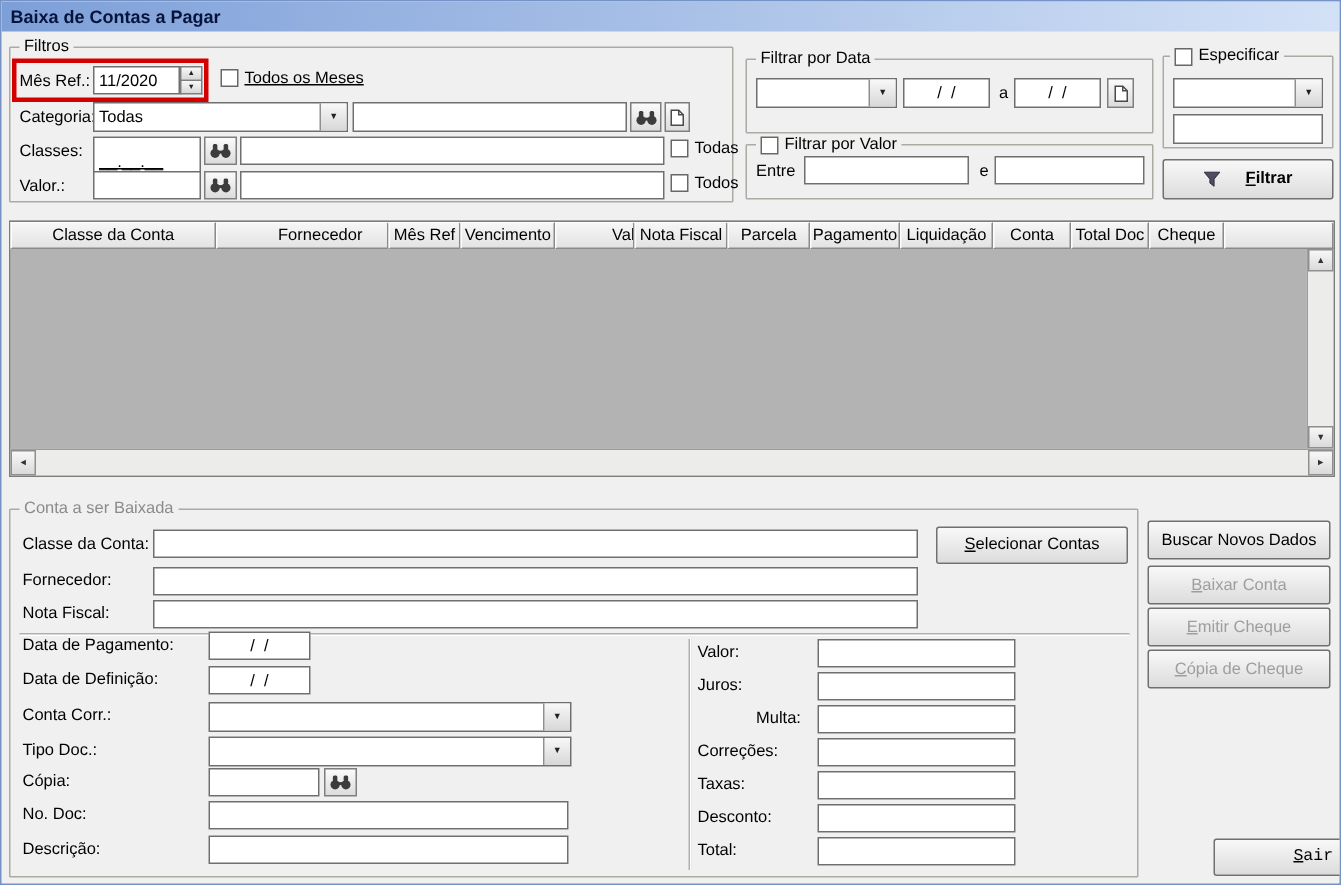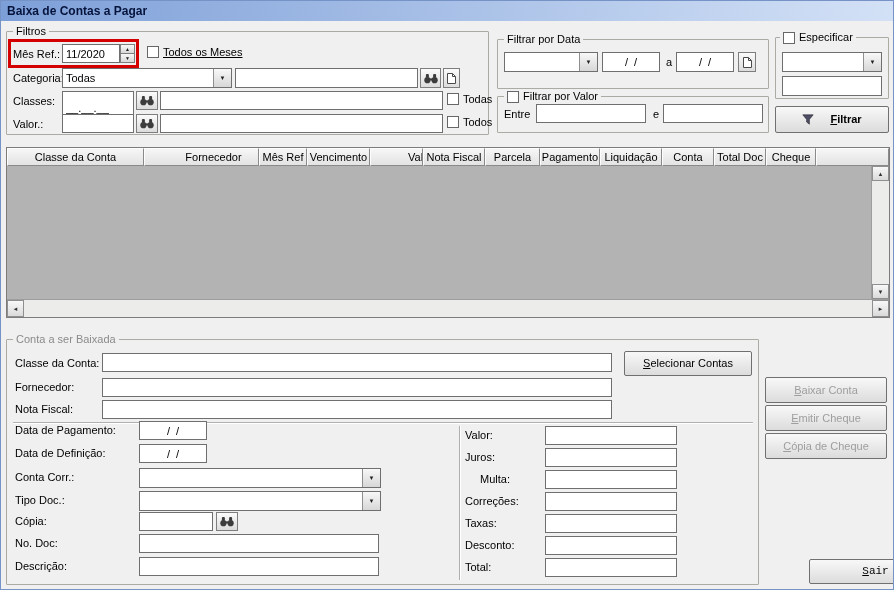--- a/index.html
+++ b/index.html
@@ -106,21 +106,21 @@
         </svg>
     </button>
     <button class="sbtn" style="left:436px;top:36px;width:17px;height:20px;">
       <svg width="11" height="13" viewBox="0 0 11 13">
           <path d="M1.5 1.5h5l3 3v7h-8z" fill="#fff" stroke="#4a4a4a"></path>
           <path d="M6.5 1.5v3h3" fill="none" stroke="#4a4a4a"></path>
         </svg>
     </button>
 
     <span class="lbl" style="left:6px;top:63px;">Classes:</span>
-    <input class="txt" style="left: 55px; top: 59px; width: 72px; height: 33px;" value="__.__.__">
+    <input class="txt" style="left: 55px; top: 59px; width: 72px; height: 33px; text-decoration: underline;" value="__.__.__">
     <button class="sbtn" style="left:129px;top:59px;width:22px;height:19px;">
       <svg width="14" height="11" viewBox="0 0 14 11">
           <circle cx="3.4" cy="7.2" r="3.1" fill="#3c3c3c"></circle>
           <circle cx="10.6" cy="7.2" r="3.1" fill="#3c3c3c"></circle>
           <rect x="1.9" y="1" width="3" height="4" rx="1" fill="#3c3c3c"></rect>
           <rect x="9.1" y="1" width="3" height="4" rx="1" fill="#3c3c3c"></rect>
           <rect x="5.6" y="5.4" width="2.8" height="2" fill="#3c3c3c"></rect>
         </svg>
     </button>
     <input class="txt" style="left: 153px; top: 59px; width: 283px; height: 19px;" value="">
@@ -283,34 +283,35 @@
 
     <span class="lbl" style="left:8px;top:220px;">Descrição:</span>
     <input class="txt" style="left: 132px; top: 217px; width: 240px; height: 19px;" value="">
 
     <span class="lbl" style="left:458px;top:89px;">Valor:</span>
     <input class="txt" style="left: 538px; top: 86px; width: 132px; height: 19px;" value="">
 
     <span class="lbl" style="left:458px;top:111px;">Juros:</span>
     <input class="txt" style="left: 538px; top: 108px; width: 132px; height: 19px;" value="">
 
-    <span class="lbl" style="left:458px;top:133px;padding-left:15px;">Multa:</span>
+    <span class="lbl" style="left:482px;top:133px;padding-left:15px;">Multa:</span>
     <input class="txt" style="left: 538px; top: 130px; width: 132px; height: 19px;" value="">
 
     <span class="lbl" style="left:458px;top:155px;">Correções:</span>
     <input class="txt" style="left: 538px; top: 152px; width: 132px; height: 19px;" value="">
 
     <span class="lbl" style="left:458px;top:177px;">Taxas:</span>
     <input class="txt" style="left: 538px; top: 174px; width: 132px; height: 19px;" value="">
 
     <span class="lbl" style="left:458px;top:199px;">Desconto:</span>
     <input class="txt" style="left: 538px; top: 196px; width: 132px; height: 19px;" value="">
 
     <span class="lbl" style="left:458px;top:221px;">Total:</span>
     <input class="txt" style="left: 538px; top: 218px; width: 132px; height: 19px;" value="">
   </div>
 
+  <button class="btn" style="left:764px;top:346px;width:122px;height:26px;">Buscar Novos Dados</button>
   <button class="btn disabled accel" style="left:764px;top:404px;width:122px;height:26px;">Emitir Cheque</button>
   <button class="btn disabled accel" style="left:764px;top:376px;width:122px;height:26px;">Baixar Conta</button>
   <button class="btn disabled accel" style="left:764px;top:432px;width:122px;height:26px;">Cópia de Cheque</button>
   <button class="btn accel" style="left:808px;top:558px;width:133px;height:25px;font-family:Liberation Mono, monospace;">Sair</button>
 
 </div>
 
 </body></html>

